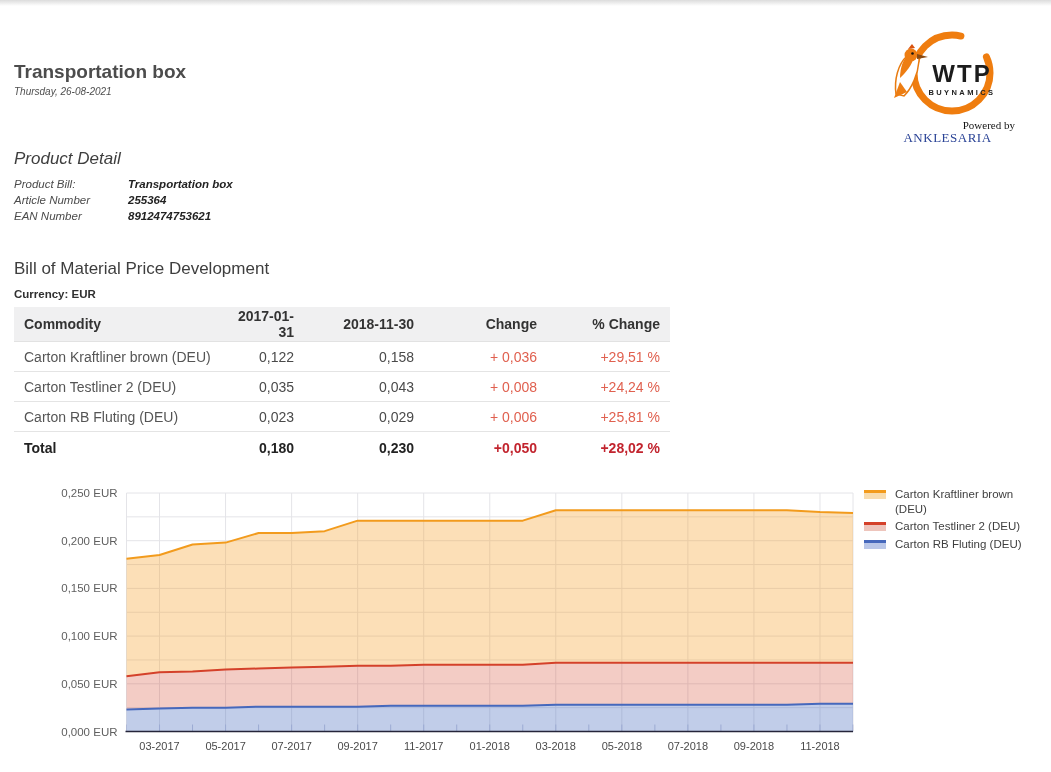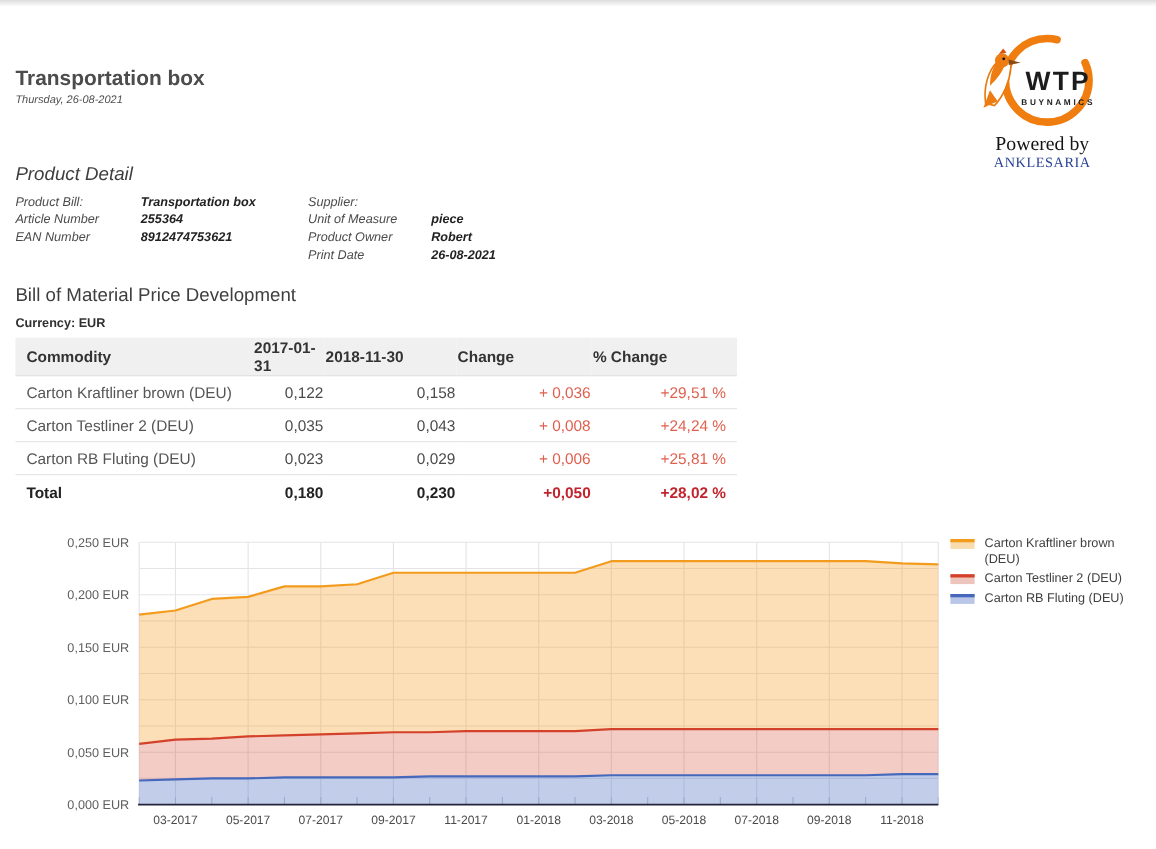--- a/index.html
+++ b/index.html
@@ -6,41 +6,41 @@
   .page{
     position:relative;width:1051px;height:772px;overflow:hidden;background:#fff;
     font-family:"Liberation Sans",sans-serif;color:#444;
   }
   .top-edge{position:absolute;left:0;top:0;width:1051px;height:6px;
     background:linear-gradient(#dcdcdc,#ffffff);}
   
   .title{position:absolute;left:14px;top:61px;font-size:19px;font-weight:bold;color:#4c4c4c;}
   .subtitle{position:absolute;left:14px;top:86px;font-size:10px;font-style:italic;color:#4f4f4f;}
   .logo{position:absolute;left:880px;top:28px;width:135px;text-align:center;}
-  .logo .powered{font-family:"Liberation Serif",serif;font-size:18px;color:#141414;margin-top:-3px;}
+  .logo .powered{font-family:"Liberation Serif",serif;font-size:11px;color:#141414;margin-top:-3px;text-align:right;}
   .logo .company{font-family:"Liberation Serif",serif;font-size:13px;color:#2A4396;letter-spacing:0.5px;margin-top:-1px;}
   
   .section-heading{font-size:17px;font-weight:400;color:#3e3e3e;}
   .product{position:absolute;left:14px;top:149px;width:700px;font-style:italic;}
   .product .rows{margin-top:7px;position:relative;}
   .kv{display:flex;font-size:11.5px;line-height:16px;}
   .kv .k{width:114px;color:#4b4b4b;}
   .kv .v{font-weight:bold;color:#222;}
   .col-right{position:absolute;left:266px;top:0;}
   .col-right .k{width:112px;}
   
   .bom{position:absolute;left:14px;top:259px;width:656px;}
   .currency{font-size:11.5px;font-weight:bold;color:#303030;margin-top:9px;}
   table.bomt{border-collapse:collapse;width:656px;margin-top:7px;table-layout:fixed;font-size:14px;}
   table.bomt col.c1{width:216px;}table.bomt col.c2{width:65px;}
   table.bomt col.c3{width:120px;}table.bomt col.c4{width:123px;}table.bomt col.c5{width:132px;}
   table.bomt th{background:#f0f0f1;font-weight:bold;color:#333;height:28px;
     border-bottom:1px solid #e2e2e2;}
   table.bomt th:first-child{text-align:left;padding-left:10px;}
-  table.bomt th{text-align:left;}
+  table.bomt th{text-align:right;}
   table.bomt th:last-child,table.bomt td:last-child{padding-right:10px;}
   table.bomt td{height:27px;text-align:right;color:#4a4a4a;}
   table.bomt td:first-child{text-align:left;padding-left:10px;color:#555;}
   table.bomt tr.data td{border-bottom:1px solid #e4e4e4;}
   table.bomt tr.data:last-of-type td{border-bottom:1px solid #cfcfcf;}
   table.bomt td.chg{color:var(--chg,#E0604F);}
   table.bomt tr.total td{font-weight:bold;color:#222;height:30px;}
   table.bomt tr.total td.chg{color:var(--tchg,#C2242E);}
   
   .chart-svg{position:absolute;left:0;top:475px;}
@@ -88,38 +88,20 @@
           <span class="k">Product Bill:</span>
           <span class="v">Transportation box</span>
         </div>
         <div class="kv">
           <span class="k">Article Number</span>
           <span class="v">255364</span>
         </div>
         <div class="kv">
           <span class="k">EAN Number</span>
           <span class="v">8912474753621</span>
-        </div>
-      </div>
-      <div class="col-right">
-        <div class="kv">
-          <span class="k">Supplier:</span>
-          <span class="v"></span>
-        </div>
-        <div class="kv">
-          <span class="k">Unit of Measure</span>
-          <span class="v">piece</span>
-        </div>
-        <div class="kv">
-          <span class="k">Product Owner</span>
-          <span class="v">Robert</span>
-        </div>
-        <div class="kv">
-          <span class="k">Print Date</span>
-          <span class="v">26-08-2021</span>
         </div>
       </div>
     </div>
   </div>
 
   <div class="bom">
     <div class="section-heading">Bill of Material Price Development</div>
     <div class="currency">Currency: EUR</div>
     <table class="bomt">
       <colgroup>

